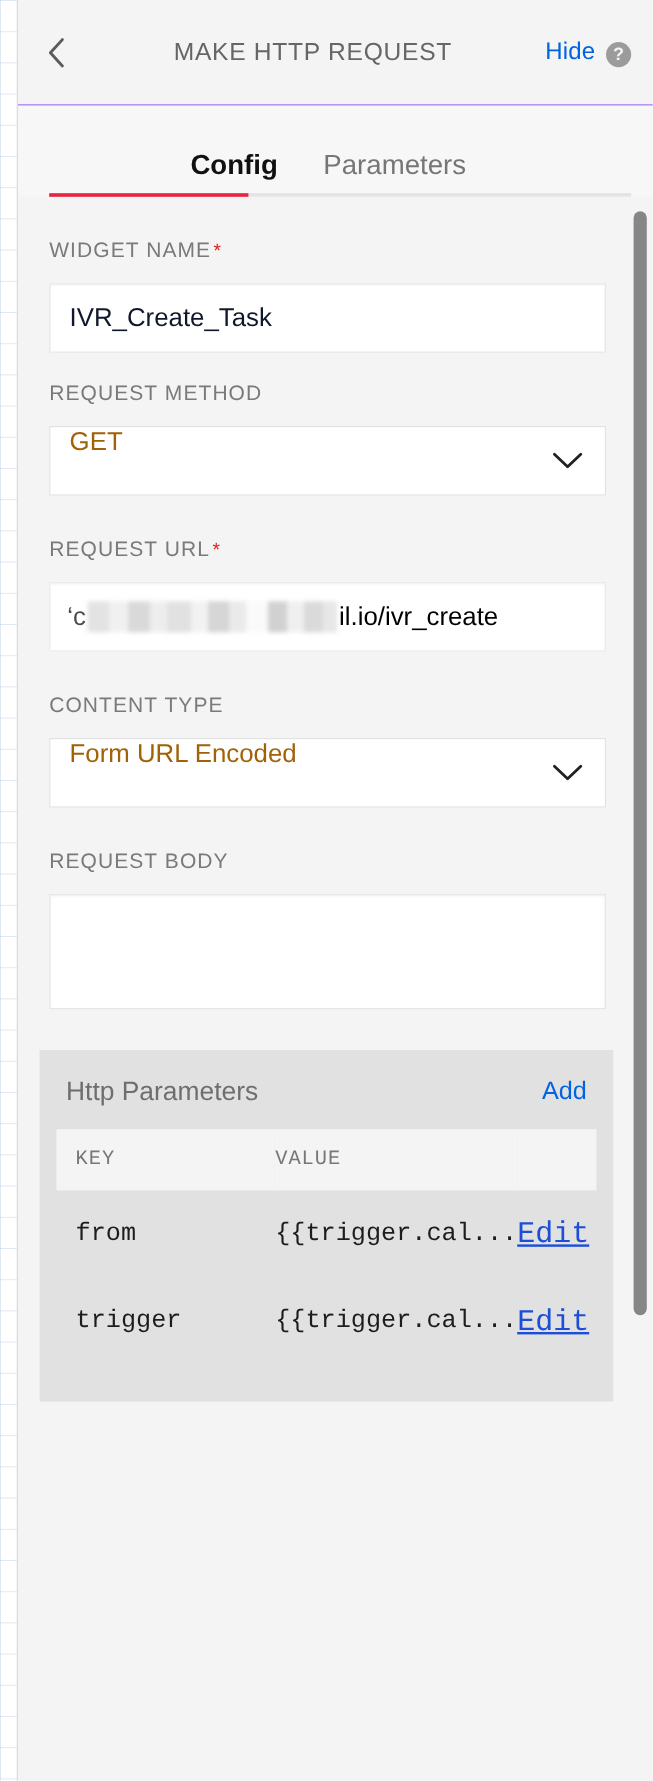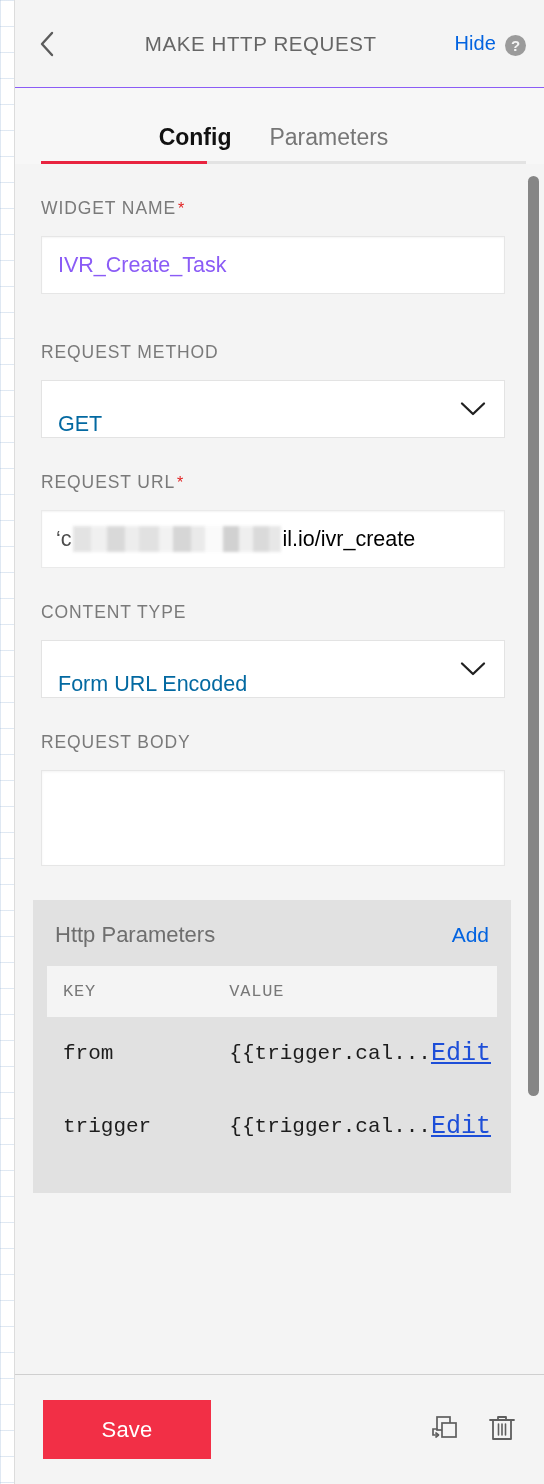--- a/index.html
+++ b/index.html
@@ -163,39 +163,39 @@
     margin-left: 2px;
   }
 
   .text-input {
     width: 464px;
     height: 58px;
     background: #ffffff;
     border: 1px solid #e6e6e6;
     box-shadow: inset 0 1px 2px rgba(0,0,0,0.045);
     font-size: 21.5px;
-    color: #8b5cf6;
+    color: #0f172a;
     padding: 0 16px;
     font-family: "Liberation Sans", sans-serif;
     display: flex;
     align-items: center;
-    margin-bottom: 48px;
+    margin-bottom: 23px;
   }
 
   .select-box {
     position: relative;
     width: 464px;
     height: 58px;
     background: #ffffff;
     border: 1px solid #e3e3e3;
     display: flex;
-    align-items: flex-end;
+    align-items: flex-start;
     padding: 0 16px;
     font-size: 21.5px;
-    color: #0369a1;
+    color: #a16207;
     cursor: pointer;
     margin-bottom: 34px;
   }
   .select-chevron {
     position: absolute;
     right: 18px;
     top: 50%;
     transform: translateY(-50%);
     display: flex;
   }
@@ -463,40 +463,14 @@
           </tr>
         </tbody>
       </table>
     </div>
 
     <div class="scrollbar-track">
       <div class="scrollbar-thumb"></div>
     </div>
   </div>
 
-  <div class="footer">
-    <button class="save-btn">Save</button>
-    <div class="footer-spacer"></div>
-    <div class="footer-icons">
-      <div class="icon-btn">
-        <span>
-          <svg width="30" height="30" viewBox="0 0 30 30" fill="none">
-            <rect x="8" y="4" width="13" height="13" stroke="#5e5e5e" stroke-width="1.7"></rect>
-            <rect x="13" y="10" width="14" height="14" fill="#f4f4f4" stroke="#5e5e5e" stroke-width="1.7"></rect>
-            <path d="M8 16 L4 16 L4 22 L9 22" stroke="#5e5e5e" stroke-width="1.7" fill="none" stroke-linecap="round"></path>
-            <path d="M7 20 L9.5 22 L7 24" stroke="#5e5e5e" stroke-width="1.7" fill="none" stroke-linecap="round" stroke-linejoin="round"></path>
-          </svg>
-        </span>
-      </div>
-      <div class="icon-btn">
-        <span>
-          <svg width="28" height="30" viewBox="0 0 28 30" fill="none">
-            <path d="M2 7 H26" stroke="#5e5e5e" stroke-width="1.8" stroke-linecap="round"></path>
-            <path d="M10 7 V4 H18 V7" stroke="#5e5e5e" stroke-width="1.8" stroke-linejoin="round" fill="none"></path>
-            <path d="M5 7 L5 26 H23 L23 7" stroke="#5e5e5e" stroke-width="1.8" stroke-linejoin="round" fill="none"></path>
-            <path d="M10.5 11 V22 M14 11 V22 M17.5 11 V22" stroke="#5e5e5e" stroke-width="1.6" stroke-linecap="round"></path>
-          </svg>
-        </span>
-      </div>
-    </div>
-  </div>
 
 </div>
 
 </body></html>

